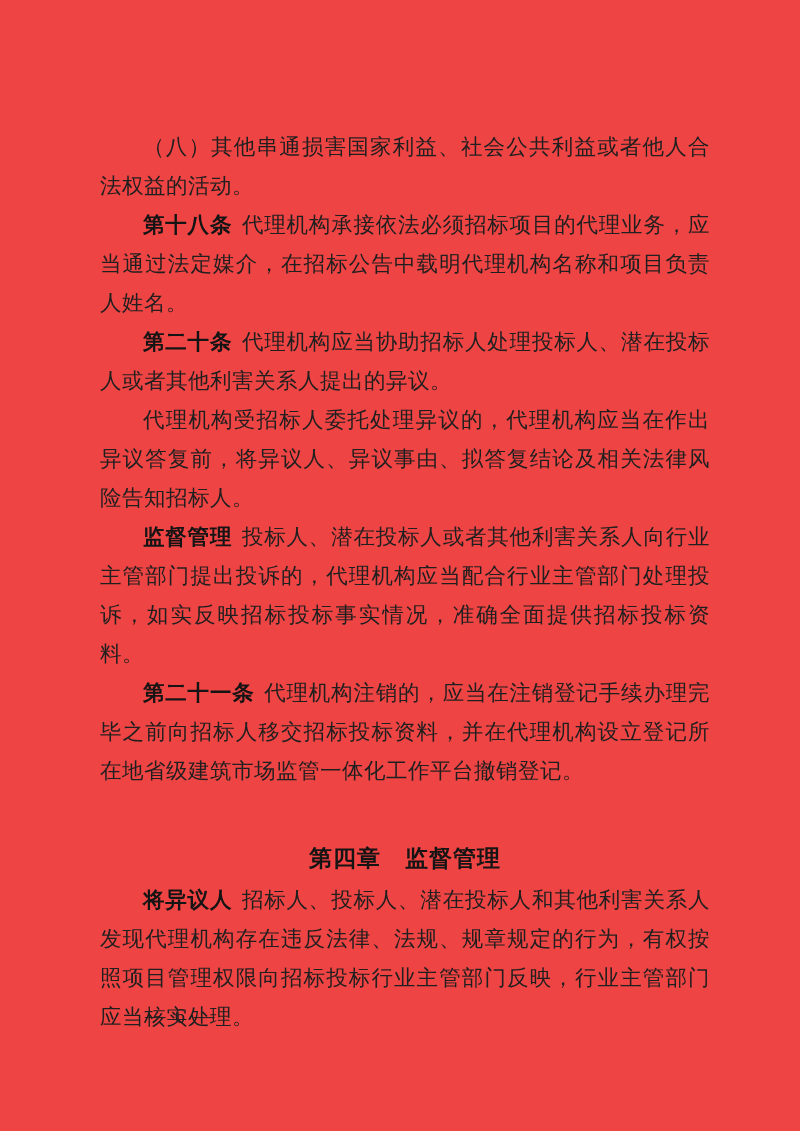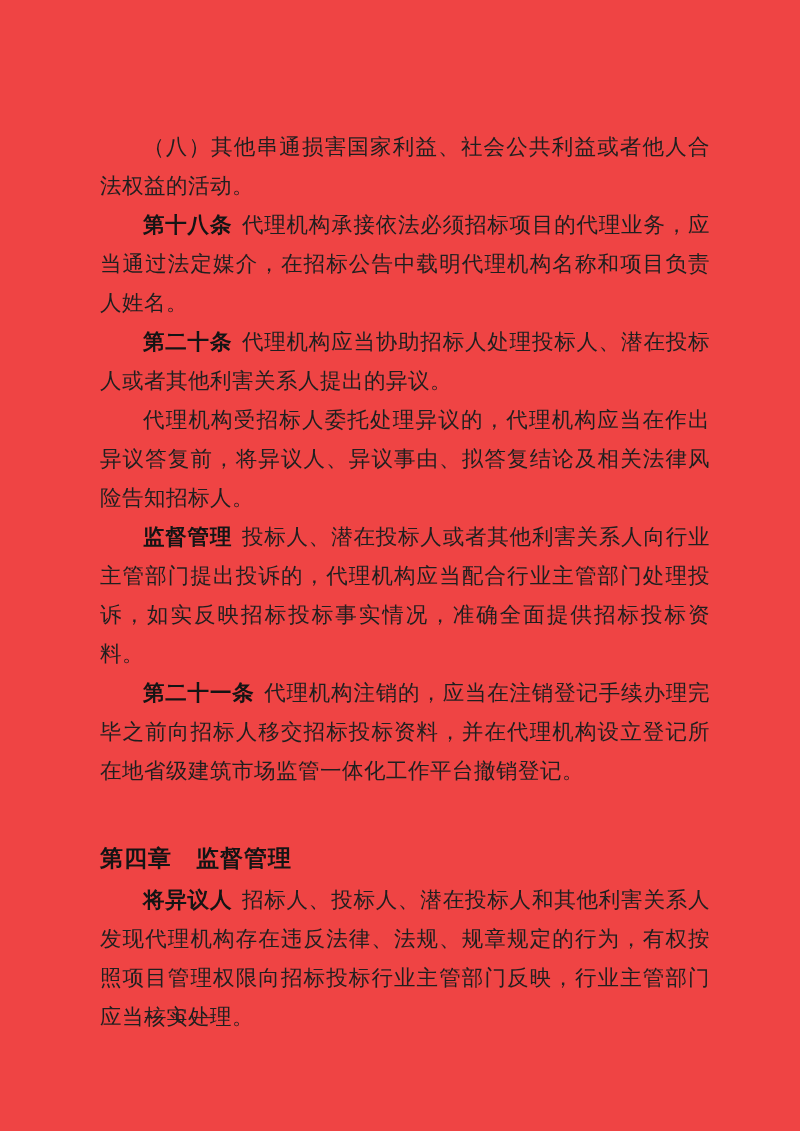--- a/index.html
+++ b/index.html
@@ -41,21 +41,21 @@
   .article-label:not(:empty) {
     padding-right: 0.45em;
     margin-top: 24px;
   }
   .chapter-heading {
     margin: 45px 0 0 0;
     font-family: "Liberation Sans", sans-serif;
     font-weight: 700;
     font-size: 23px;
     line-height: 45px;
-    text-align: left;
+    text-align: center;
     text-indent: 0;
     color: #141414;
     letter-spacing: 1px;
   }
   .page-number {
     position: absolute;
     left: 145px;
     top: 1001px;
     font-size: 20.5px;
     line-height: 30px;

